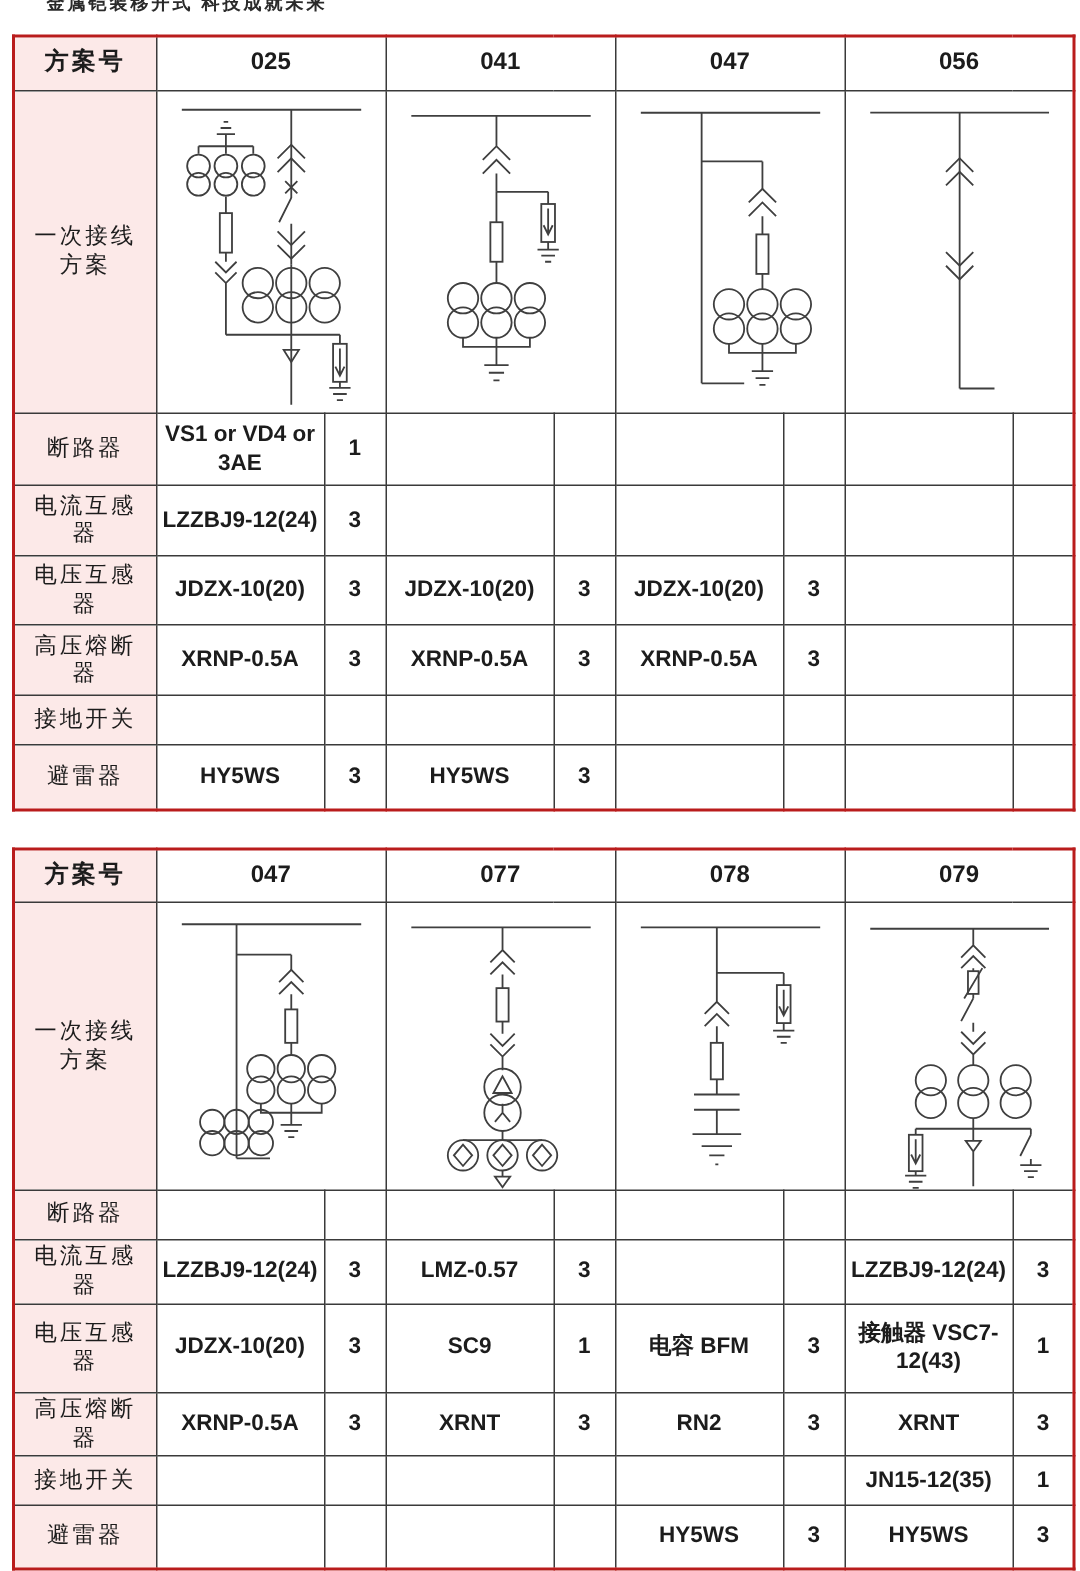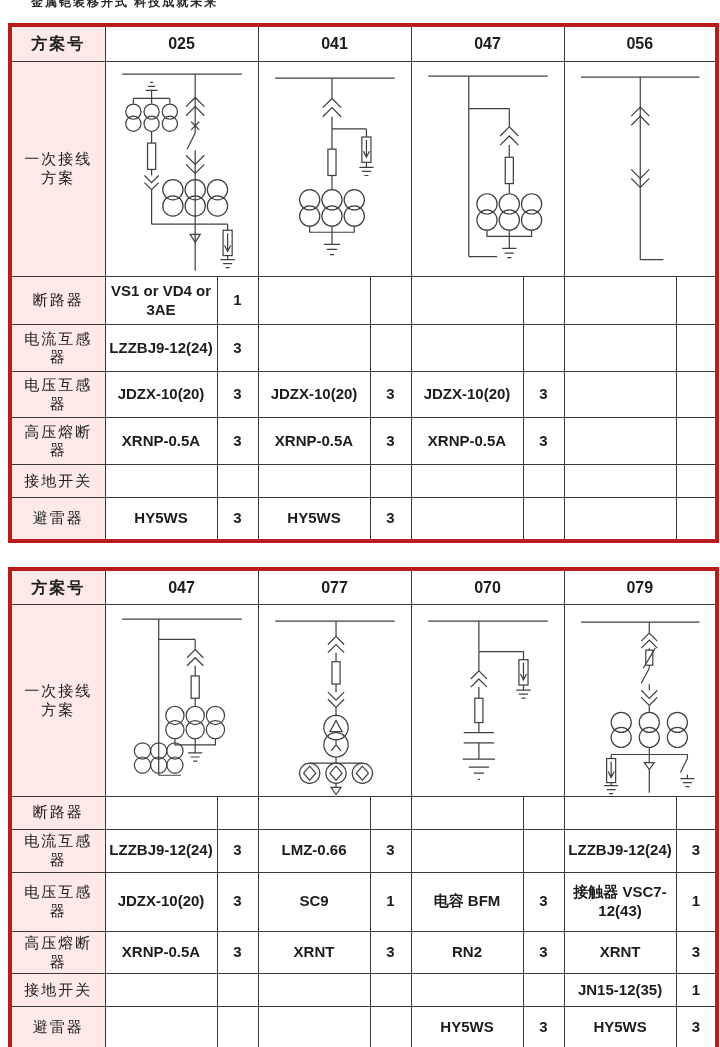--- a/index.html
+++ b/index.html
@@ -4,21 +4,21 @@
 <style>
   html,body{margin:0;padding:0;}
   body{
     width:720px;height:1047px;background:#ffffff;overflow:hidden;
     font-family:"Liberation Sans", sans-serif;color:#1c1c1c;
   }
   .toptext{height:10px;overflow:hidden;margin-left:31px;}
   .toptext span{display:block;margin-top:-6px;font-size:12px;font-weight:700;color:#2a2a2a;letter-spacing:2px;white-space:nowrap;}
   table.scheme-table{
     border-collapse:collapse;table-layout:fixed;width:704px;margin-left:8px;
-    border:4px solid #b91c1c;
+    border:2px solid #b91c1c;
   }
   table.scheme-table:first-of-type{margin-top:13px;}
   table.scheme-table + table.scheme-table{margin-top:24px;}
   .scheme-table td{
     border:1px solid #3a3a3a;text-align:center;vertical-align:middle;
     font-size:15px;padding:2px 3px;line-height:1.25;overflow:hidden;
   }
   .c-lbl{width:95px;} .c-m{width:112px;} .c-q{width:41px;}
   .scheme-table td.lbl{
     background:#fce9e8;font-family:"Liberation Serif", serif;
@@ -226,21 +226,21 @@
     <col class="c-m">
       <col class="c-q">
       <col class="c-m">
       <col class="c-q">
   </colgroup>
   <tbody>
   <tr class="head" style="height:36px">
     <td class="lbl">方案号</td>
     <td class="num" colspan="2">047</td>
     <td class="num" colspan="2">077</td>
-    <td class="num" colspan="2">070</td>
+    <td class="num" colspan="2">078</td>
     <td class="num" colspan="2">079</td>
   </tr>
   <tr style="height:189px">
     <td class="lbl">一次接线方案</td>
 
     <td class="diag" colspan="2">
       <svg viewBox="0 0 150 188">
         <path d="M16 14 H134"></path>
         <path d="M52 14 V168 M52 168 H74"></path>
         <path d="M52 34 H88 M88 34 V44"></path>
@@ -337,21 +337,21 @@
     <td class="q"></td>
     <td class="m"></td>
     <td class="q"></td>
     <td class="m"></td>
     <td class="q"></td>
   </tr>
   <tr style="height:43px">
     <td class="lbl">电流互感器</td>
     <td class="m">LZZBJ9-12(24)</td>
     <td class="q">3</td>
-    <td class="m">LMZ-0.66</td>
+    <td class="m">LMZ-0.57</td>
     <td class="q">3</td>
     <td class="m"></td>
     <td class="q"></td>
     <td class="m">LZZBJ9-12(24)</td>
     <td class="q">3</td>
   </tr>
   <tr style="height:59px">
     <td class="lbl">电压互感器</td>
     <td class="m">JDZX-10(20)</td>
     <td class="q">3</td>

